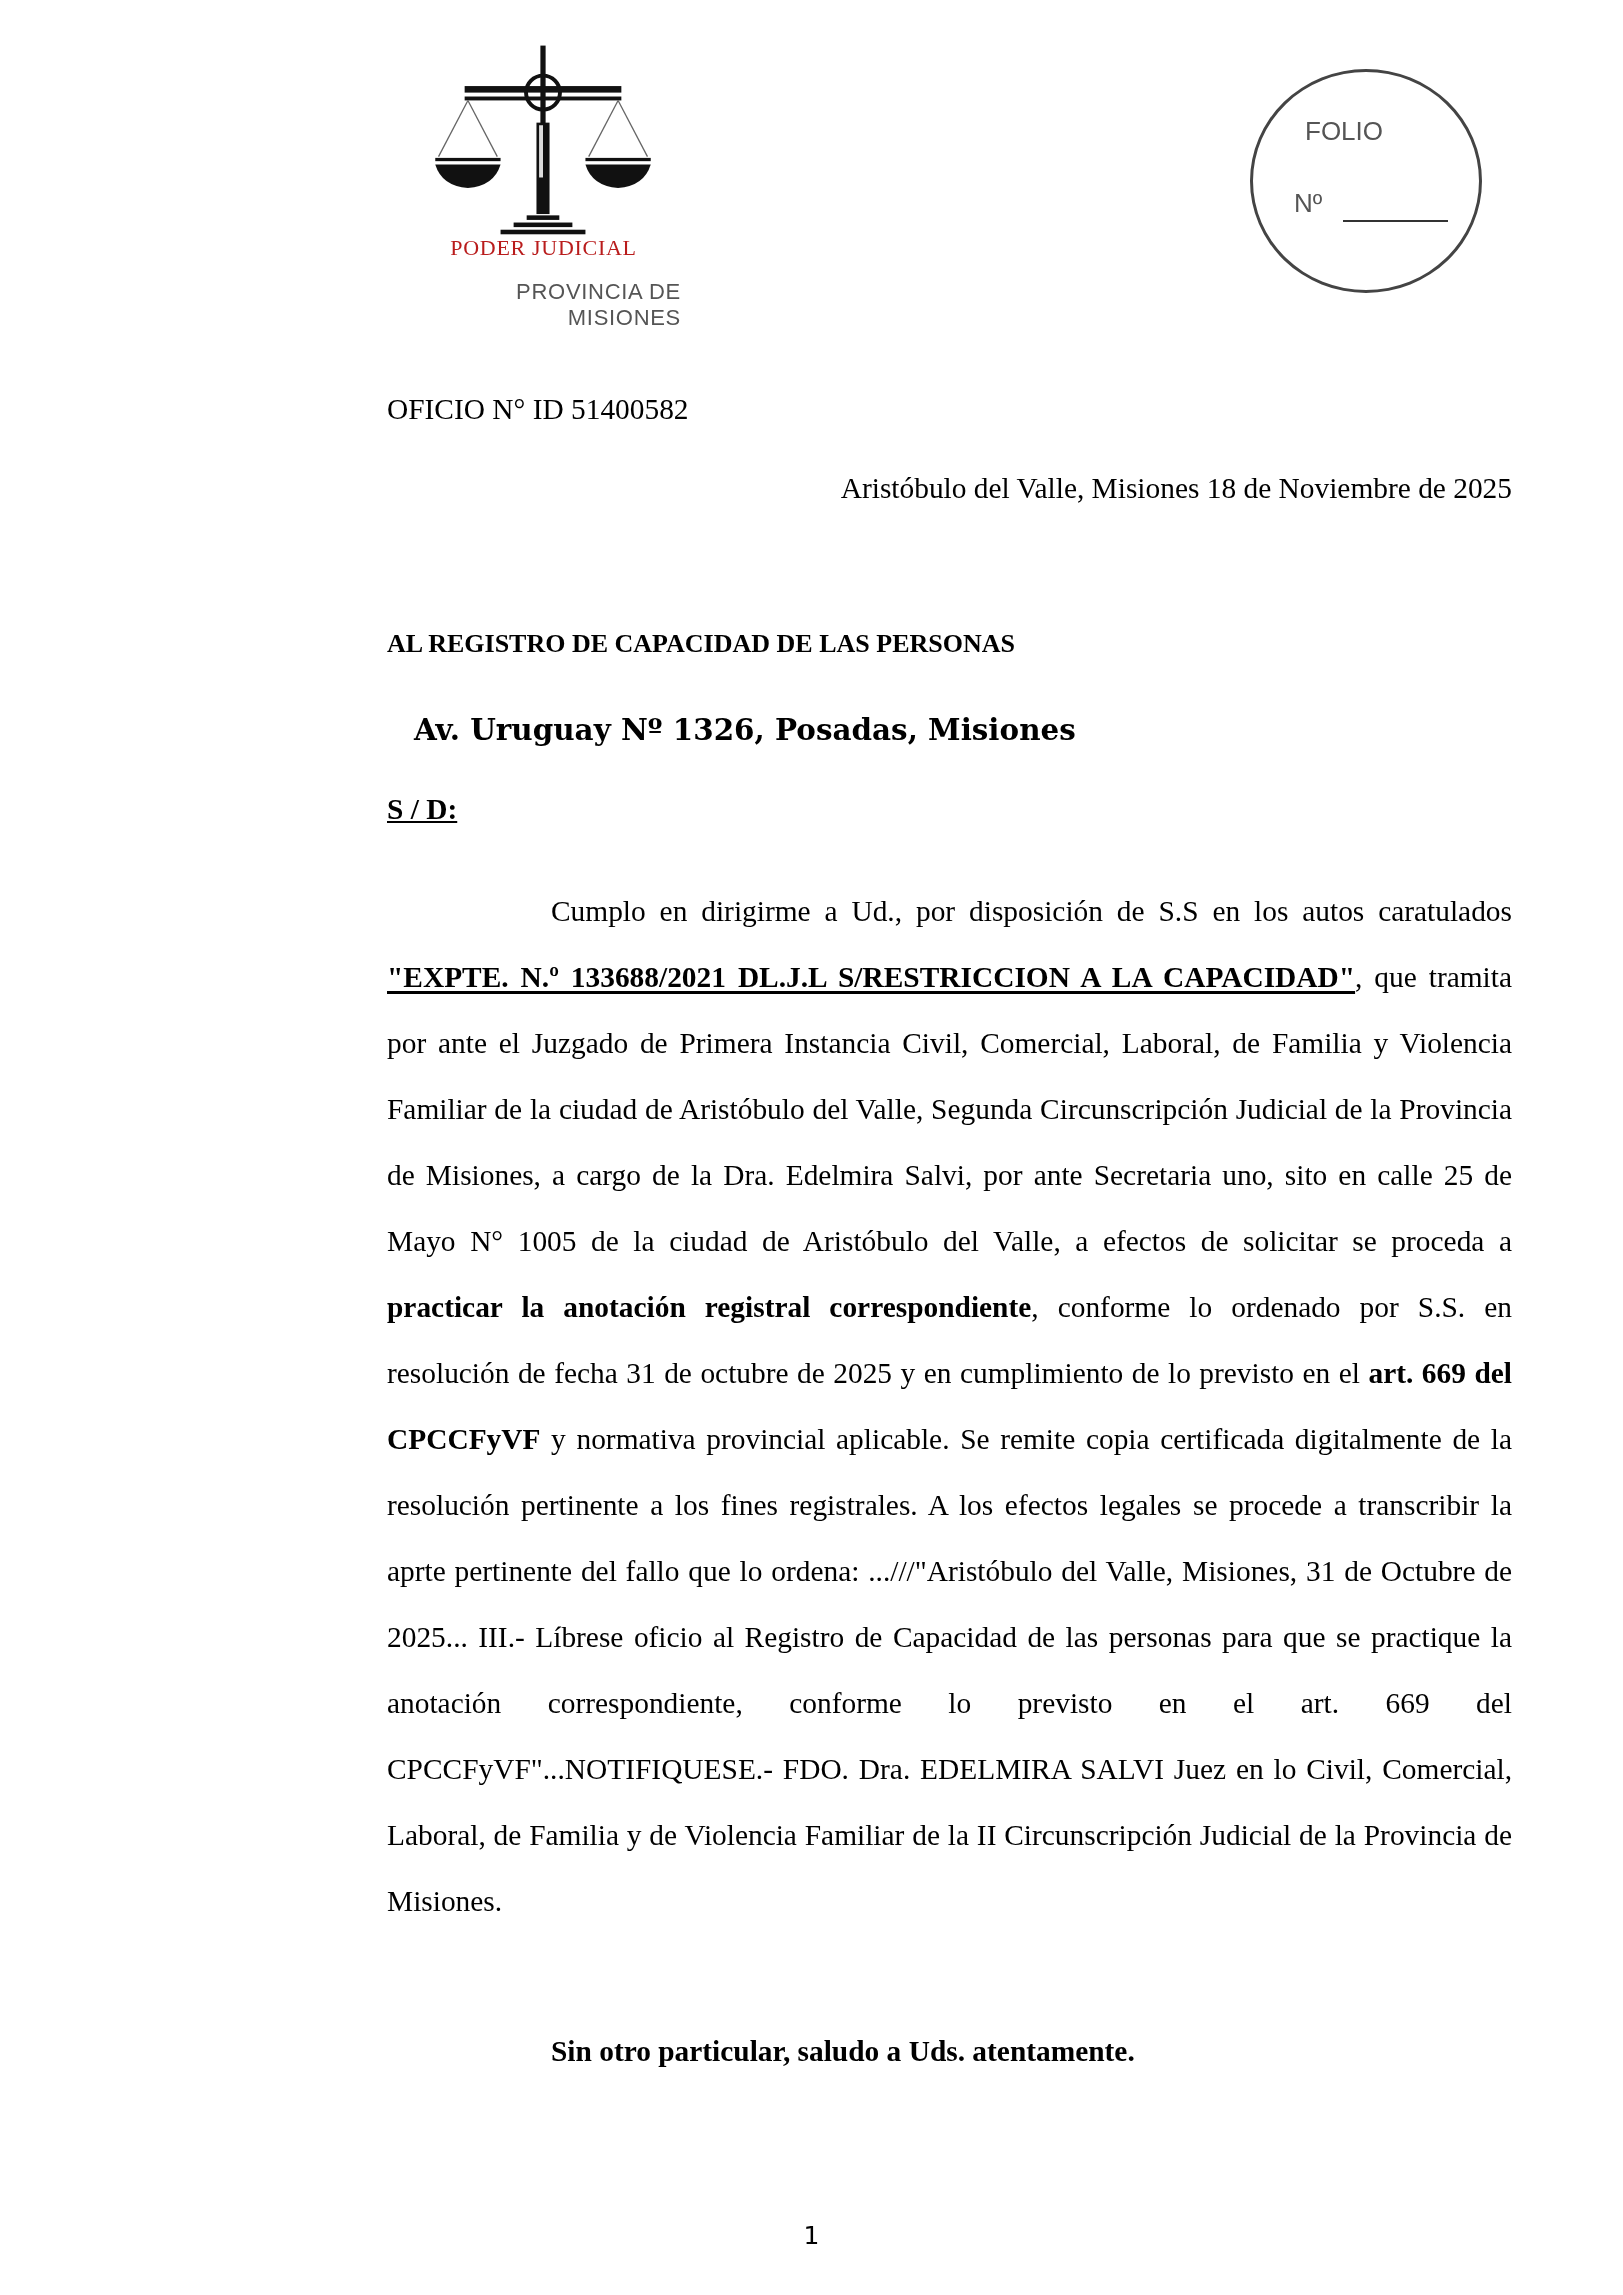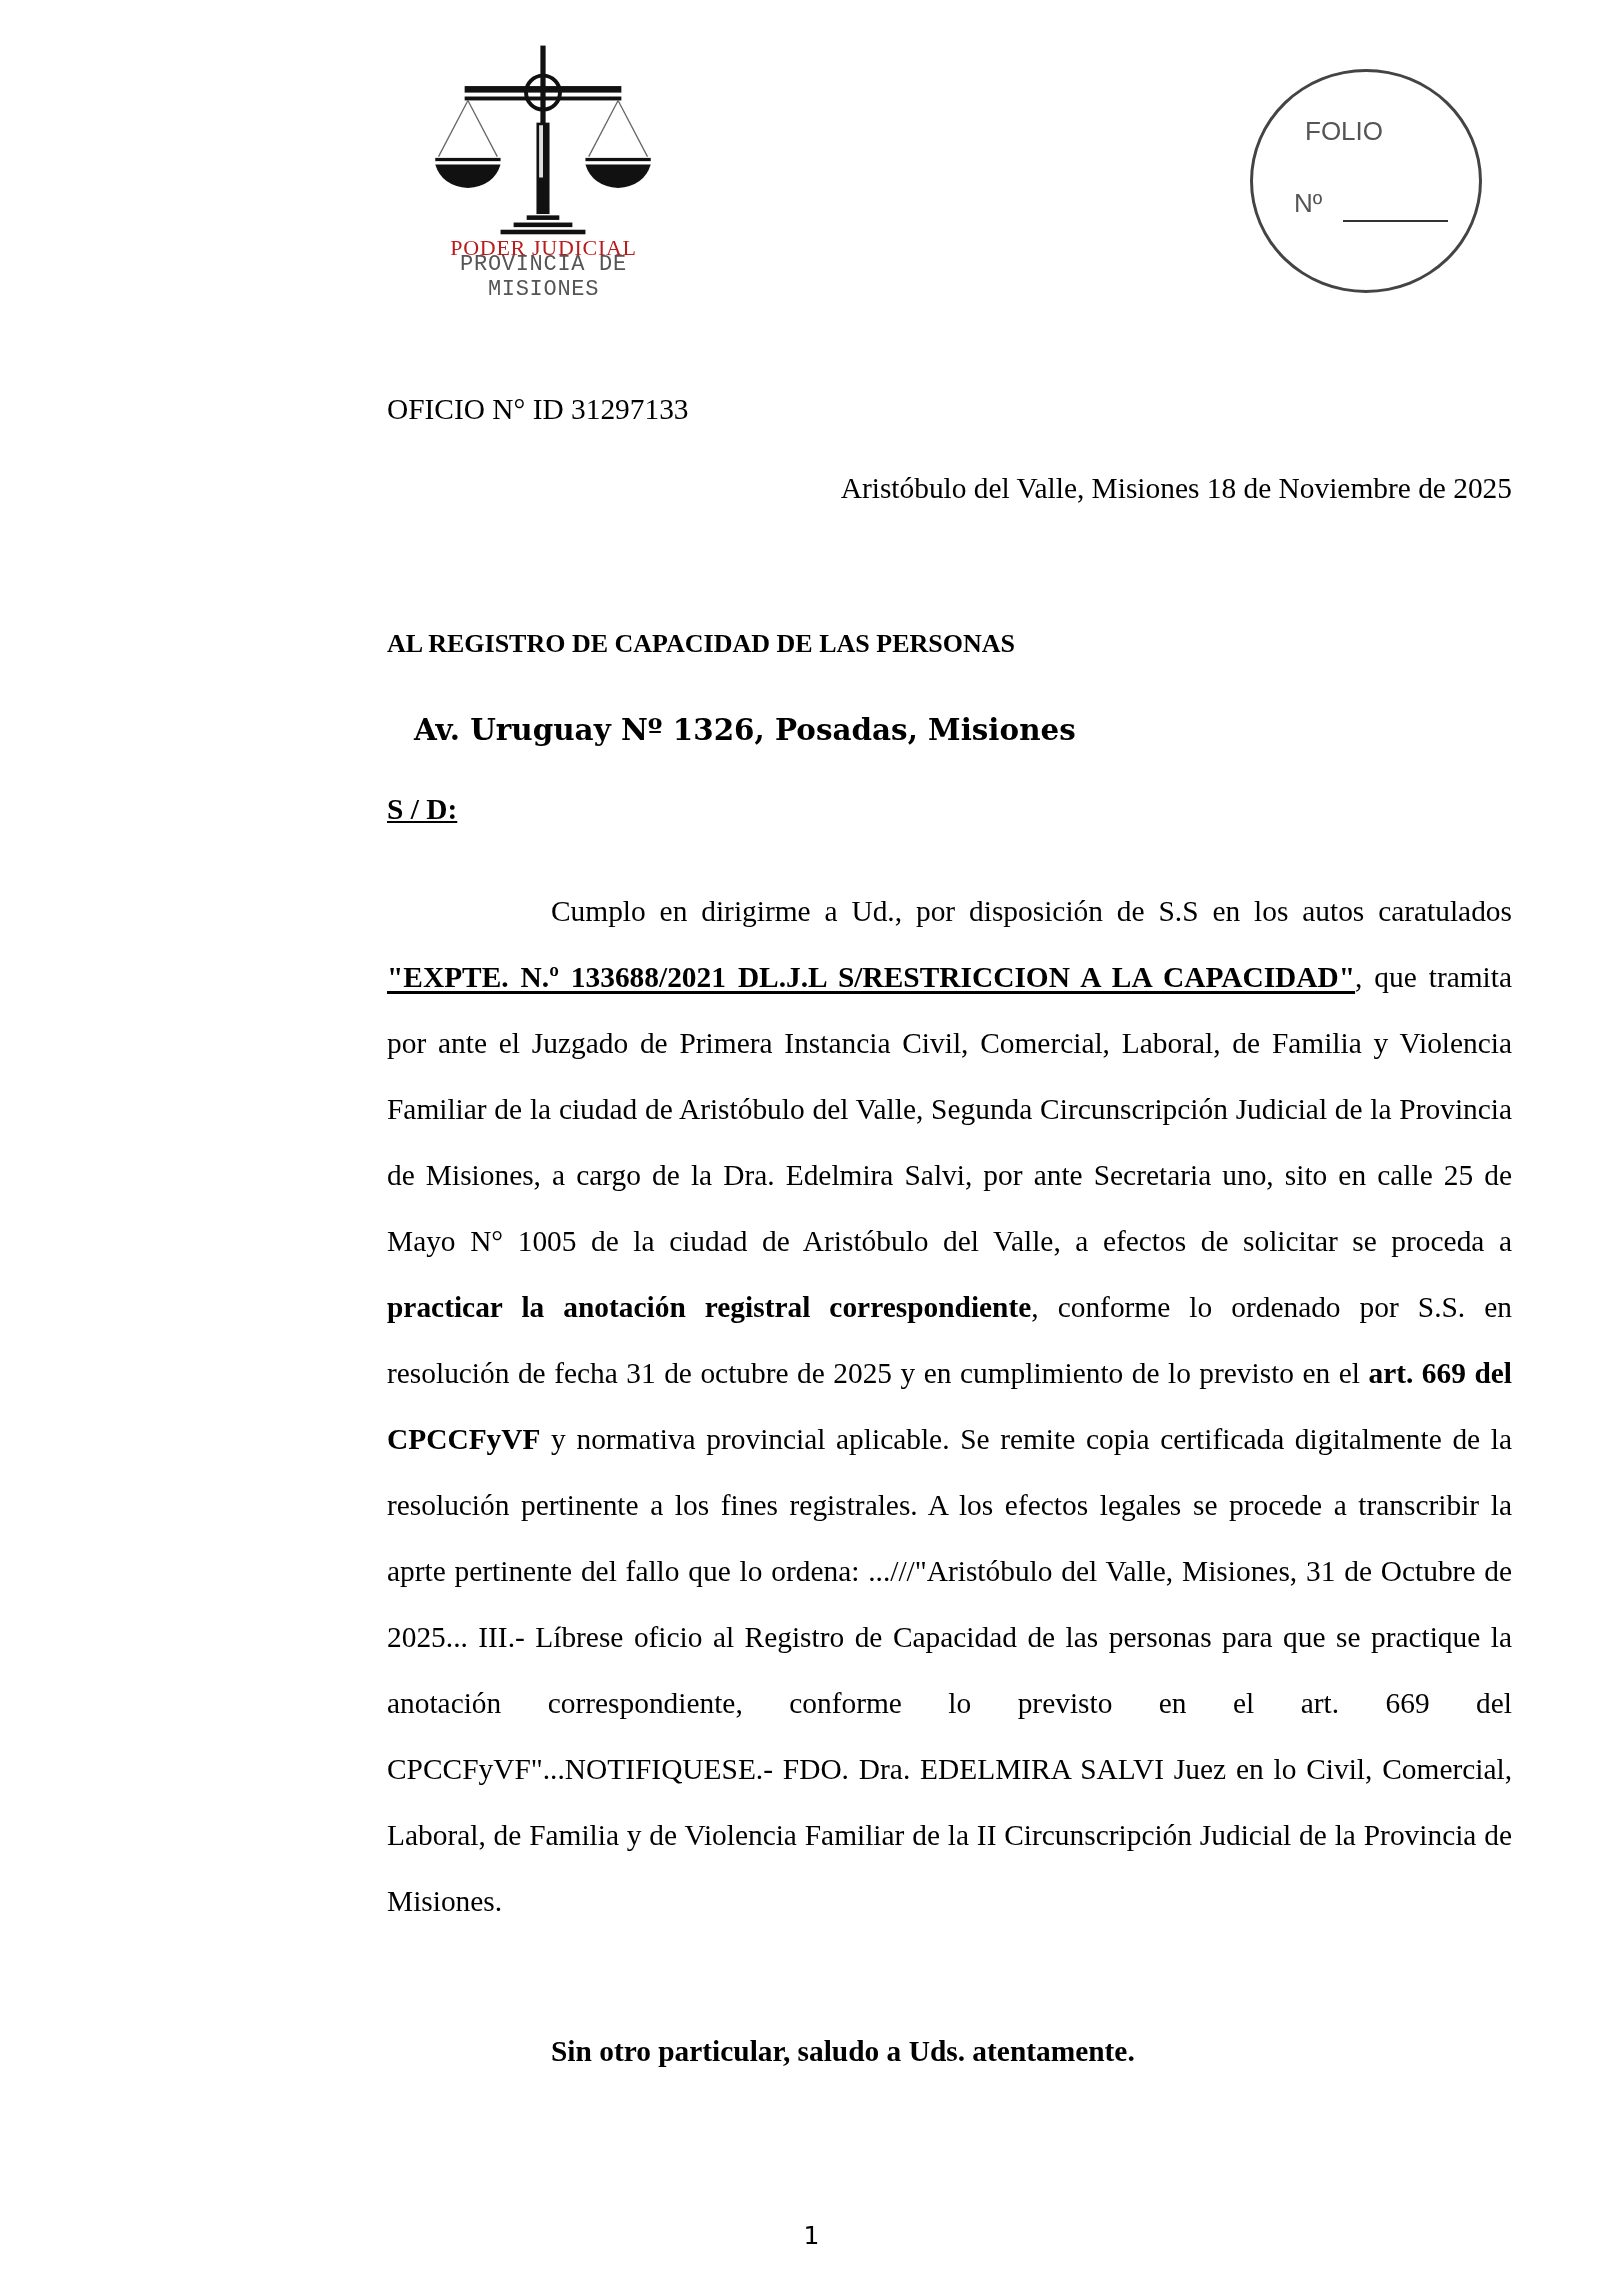--- a/index.html
+++ b/index.html
@@ -5,22 +5,22 @@
   html, body { margin: 0; padding: 0; background: #ffffff; }
   body { width: 1623px; height: 2295px; position: relative; overflow: hidden; color: #000; }
   .serif { font-family: "Liberation Serif", "DejaVu Serif", serif; }
   .dserif { font-family: "DejaVu Serif", "Liberation Serif", serif; margin-left: 27px; }
 
   
   #logo { position: absolute; left: 406px; top: 39px; width: 275px; height: 249px; }
   #logo svg { position: absolute; left: 26px; top: 0; }
   #logo .logo-line1 { position: absolute; left: 0; width: 275px; top: 196px; text-align: center;
     font-family: "Liberation Serif", serif; font-size: 22px; color: #b91c1c; letter-spacing: 0.7px; }
-  #logo .logo-line2 { position: absolute; left: 0; width: 275px; top: 213px; text-align: center;
-    font-family: Liberation Mono, monospace; font-size: 22px; color: #555; letter-spacing: 0.7px; }
+  #logo .logo-line2 { position: absolute; left: 0; width: 275px; top: 240px; text-align: right;
+    font-family: Liberation Sans, sans-serif; font-size: 22px; color: #555; letter-spacing: 0.7px; }
 
   
   #folio { position: absolute; left: 1250px; top: 69px; width: 232px; height: 224px;
     border: 3.3px solid #444; border-radius: 50%; box-sizing: border-box; }
   #folio .folio-label { position: absolute; left: 52px; top: 44px; font-family: "Liberation Sans", sans-serif;
     font-size: 26px; color: #555; }
   #folio .folio-no { position: absolute; left: 41px; top: 116px; font-family: "Liberation Sans", sans-serif;
     font-size: 26px; color: #555; }
   #folio .folio-line { position: absolute; left: 90px; top: 148px; width: 105px; height: 2px; background: #333; }
 
@@ -77,21 +77,21 @@
   <div class="logo-line1">PODER JUDICIAL</div>
   <div class="logo-line2">PROVINCIA DE MISIONES</div>
 </div>
 
 <div id="folio">
   <div class="folio-label">FOLIO</div>
   <div class="folio-no">Nº</div>
   <div class="folio-line"></div>
 </div>
 
-<div id="oficio" class="serif">OFICIO N° ID 31297133</div>
+<div id="oficio" class="serif">OFICIO N° ID 51400582</div>
 <div id="place-date" class="serif">Aristóbulo del Valle, Misiones 18 de Noviembre de 2025</div>
 
 <div id="recipient-name" class="serif">AL REGISTRO DE CAPACIDAD DE LAS PERSONAS</div>
 <div id="recipient-address" class="dserif">Av. Uruguay Nº 1326, Posadas, Misiones</div>
 <div id="sd" class="serif">S / D:</div>
 
 <p id="body-text" class="serif"><span class="indent"></span><span>Cumplo en dirigirme a Ud., por disposición de S.S en los autos caratulados </span><b><u>"EXPTE. N.º 133688/2021 DL.J.L S/RESTRICCION A LA CAPACIDAD"</u></b><span>, que tramita por ante el Juzgado de Primera Instancia Civil, Comercial, Laboral, de Familia y Violencia Familiar de la ciudad de Aristóbulo del Valle, Segunda Circunscripción Judicial de la Provincia de Misiones, a cargo de la Dra. Edelmira Salvi, por ante Secretaria uno, sito en calle 25 de Mayo N° 1005 de la ciudad de Aristóbulo del Valle, a efectos de solicitar se proceda a </span><b>practicar la anotación registral correspondiente</b><span>, conforme lo ordenado por S.S. en resolución de fecha 31 de octubre de 2025 y en cumplimiento de lo previsto en el </span><b>art. 669 del CPCCFyVF</b><span> y normativa provincial aplicable. Se remite copia certificada digitalmente de la resolución pertinente a los fines registrales. A los efectos legales se procede a transcribir la aprte pertinente del fallo que lo ordena: ...///"Aristóbulo del Valle, Misiones, 31 de Octubre de 2025... III.- Líbrese oficio al Registro de Capacidad de las personas para que se practique la anotación correspondiente, conforme lo previsto en el art. 669 del CPCCFyVF"...NOTIFIQUESE.- FDO. Dra. EDELMIRA SALVI Juez en lo Civil, Comercial, Laboral, de Familia y de Violencia Familiar de la II Circunscripción Judicial de la Provincia de Misiones.</span></p>
 
 <div id="closing" class="serif">Sin otro particular, saludo a Uds. atentamente.</div>
 

